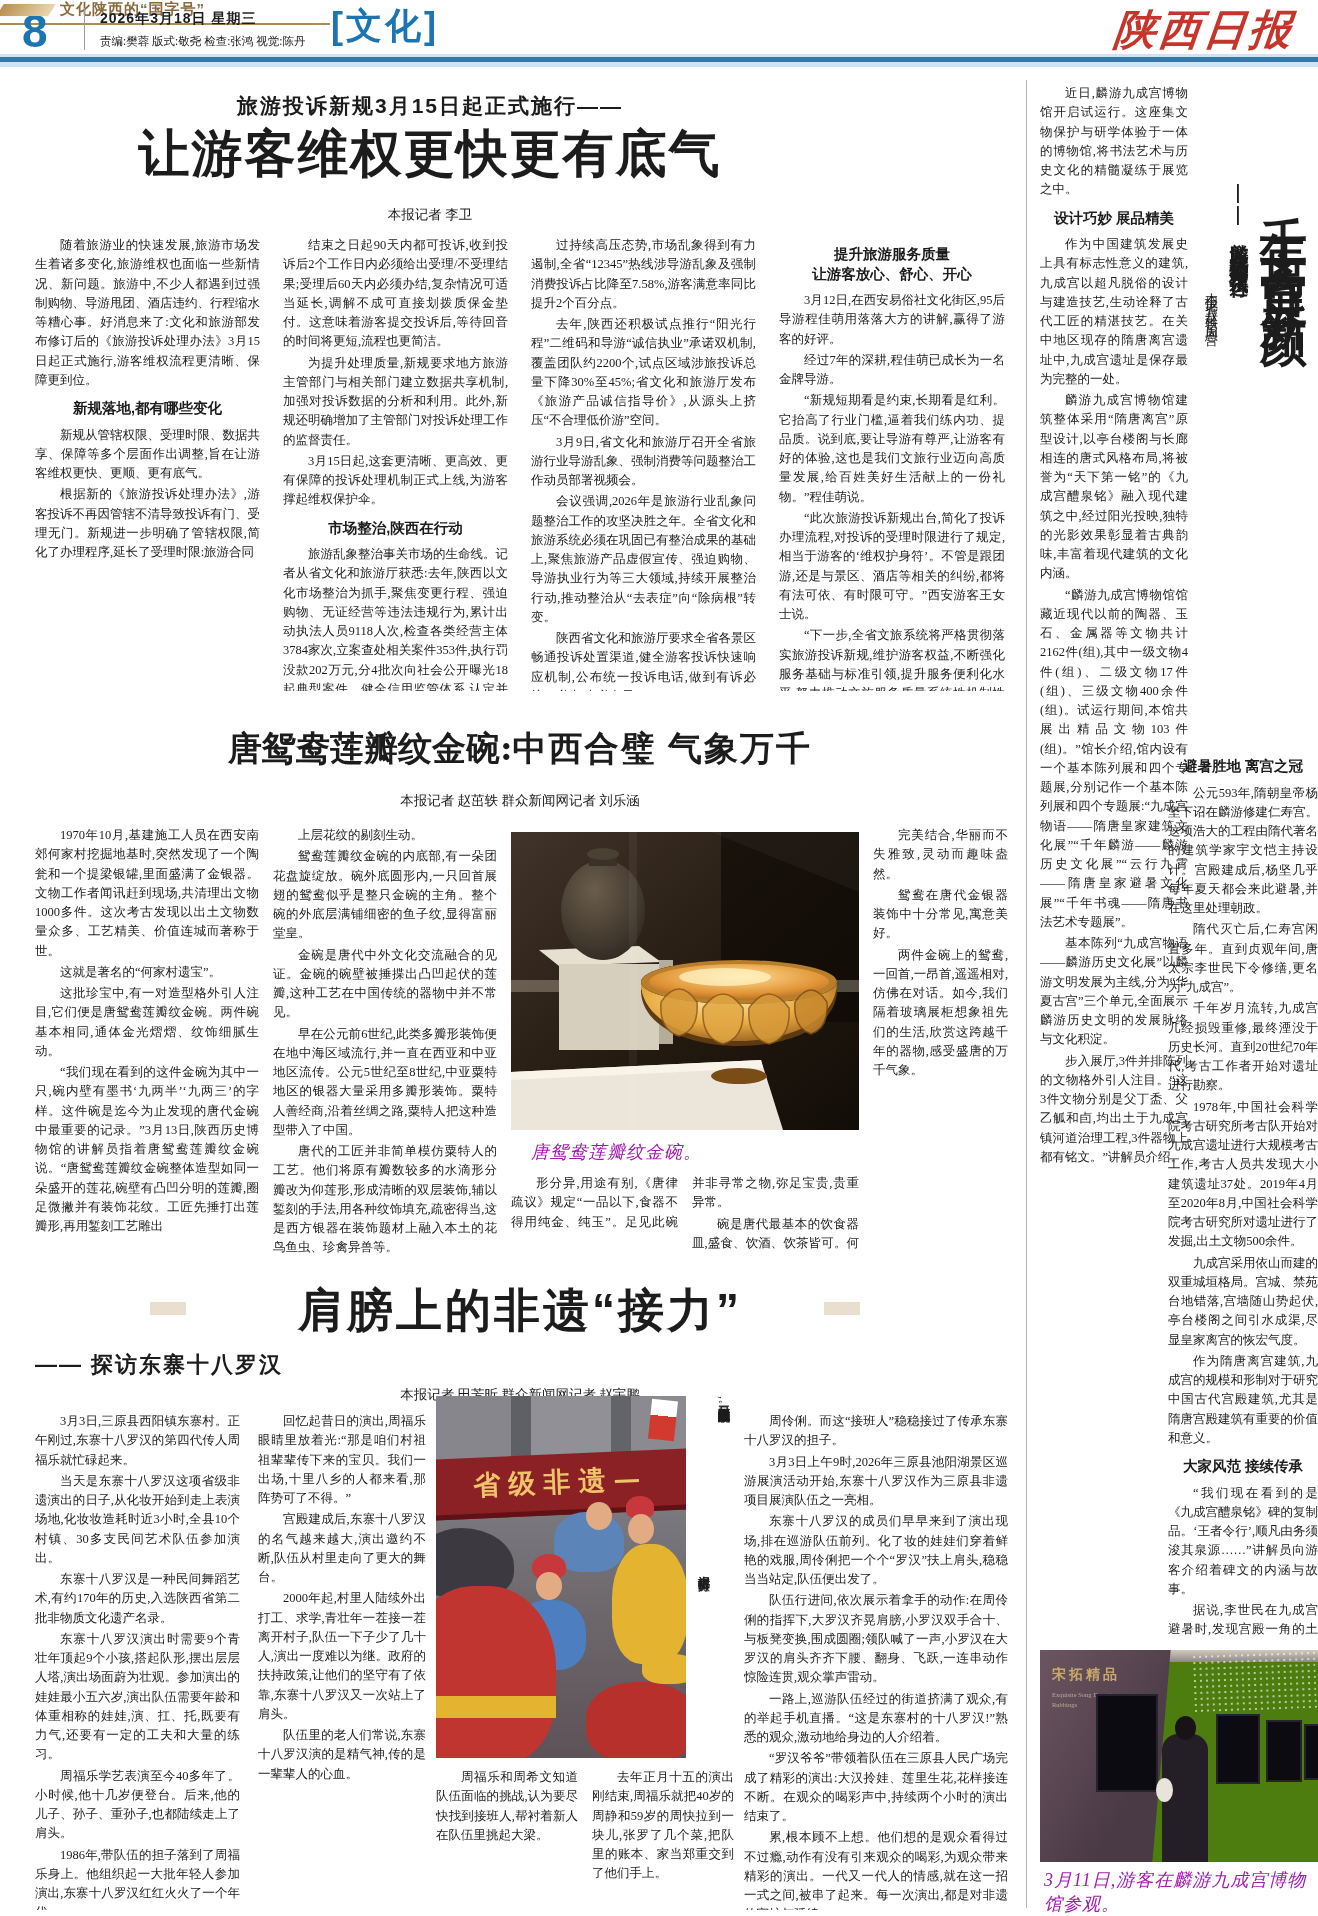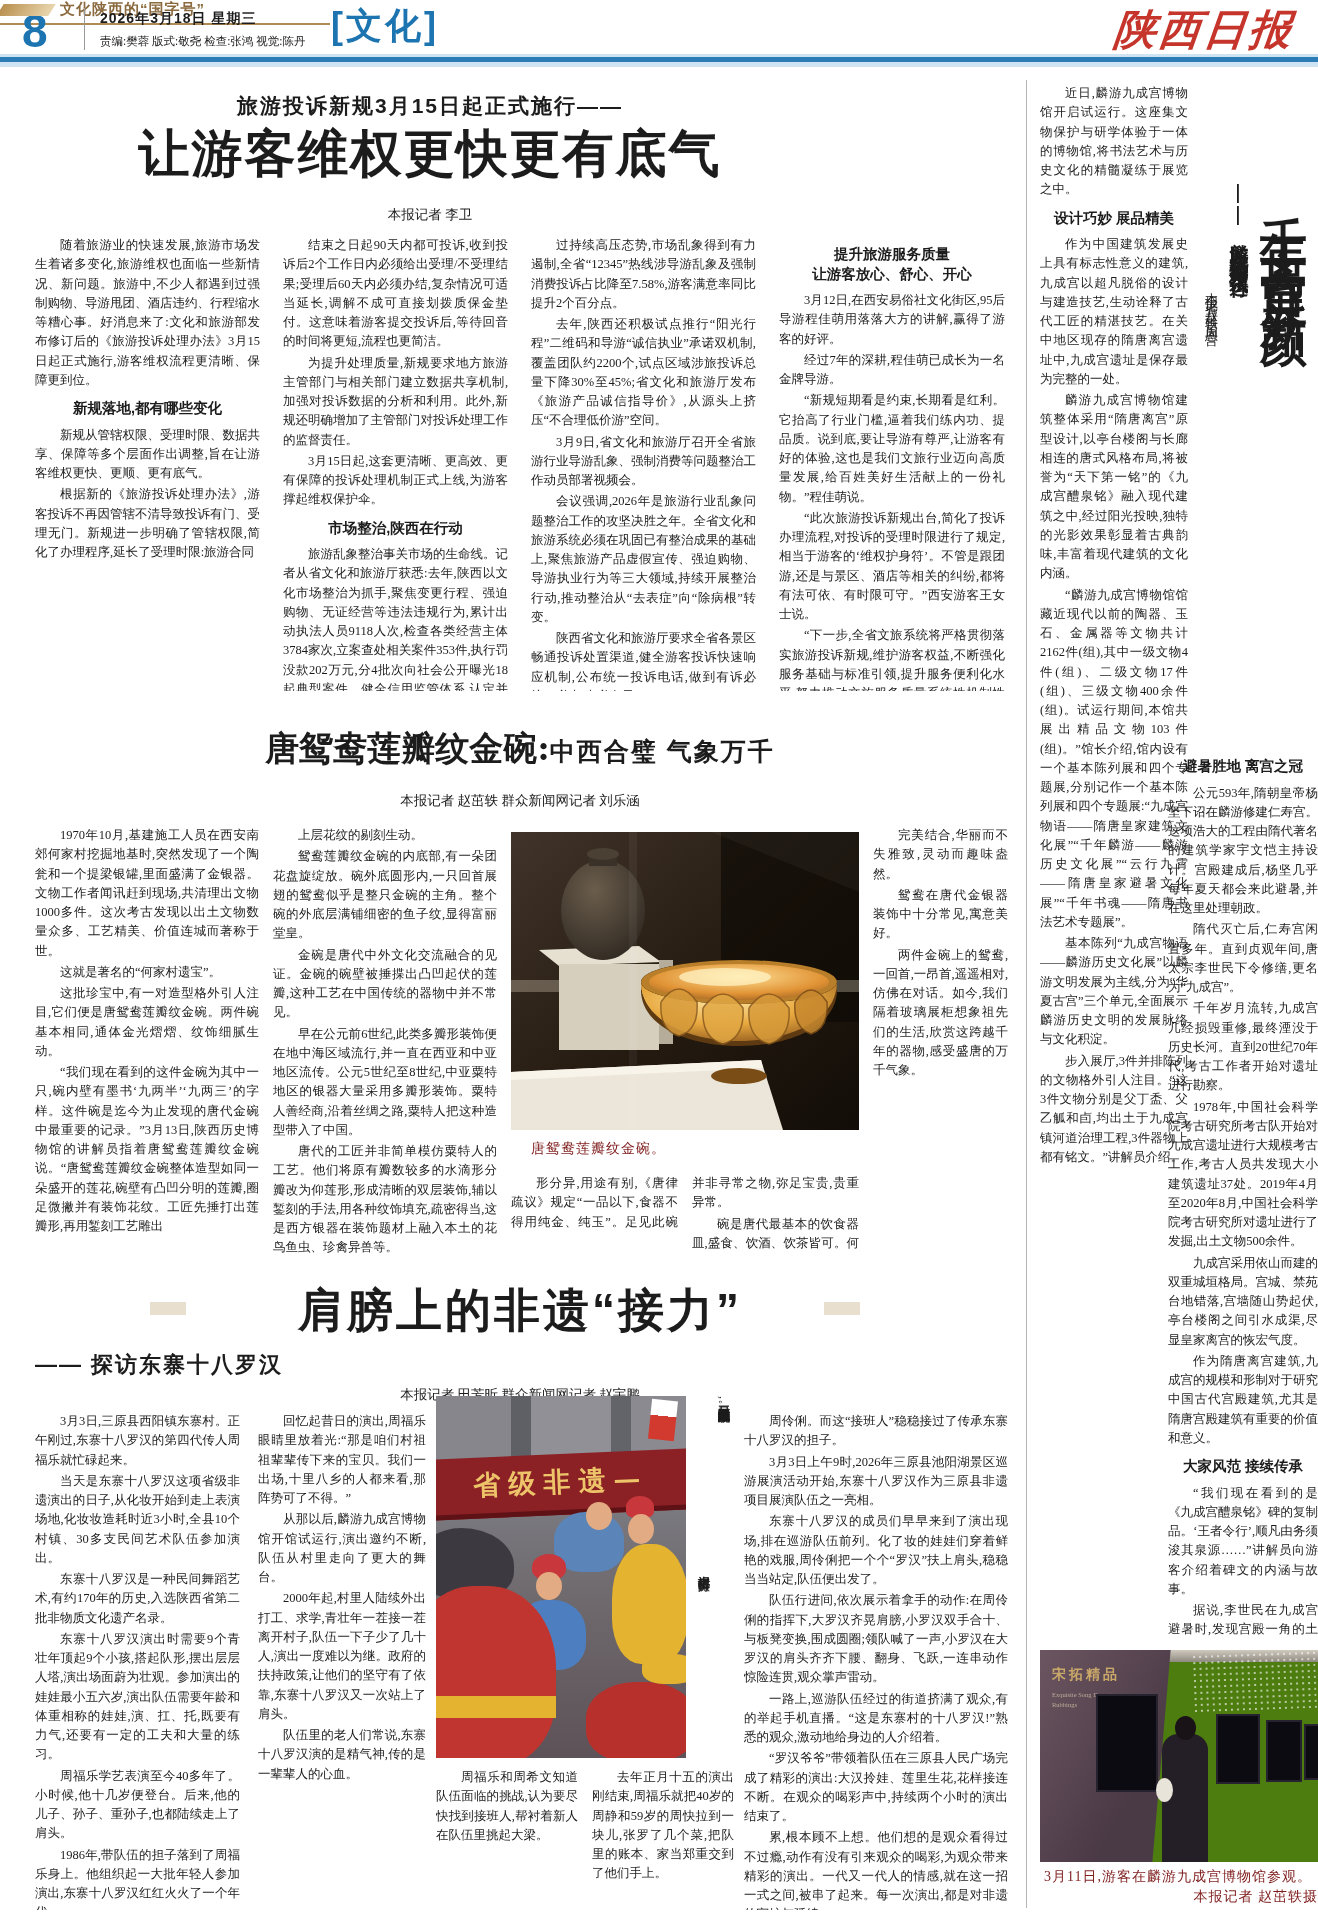--- a/index.html
+++ b/index.html
@@ -32,24 +32,24 @@
   .a1-byline{left:35px;top:206px;width:790px;}
   .a1col{top:236px;width:225px;height:455px;}
   
   .tag-row{left:38px;top:700px;width:330px;display:flex;align-items:center;gap:8px;
            border-bottom:2px solid #b08c55;padding-bottom:4px;}
   .tag-ribbon{width:52px;height:12px;background:linear-gradient(90deg,#b9904f,#e9d6ae);transform:skewX(-32deg);}
   .tag-label{font-family:"Liberation Sans",sans-serif;font-weight:bold;font-size:15px;color:#8a6a3e;letter-spacing:1px;}
   
   .a2-headline{left:35px;top:726px;width:970px;text-align:center;}
   .a2-h-light{font-family:"DejaVu Serif",serif;font-weight:700;font-size:34px;}
-  .a2-h-bold{font-family:"Liberation Sans",sans-serif;font-weight:900;font-size:25px;letter-spacing:2px;}
+  .a2-h-bold{font-family:"Liberation Sans",sans-serif;font-weight:900;font-size:34px;letter-spacing:2px;}
   .a2-byline{left:35px;top:792px;width:970px;}
   .a2col{top:826px;height:436px;}
-  .caption{font-size:14px;color:#7f1d1d;letter-spacing:1px;}
+  .caption{font-size:18px;color:#a21caf;font-style:italic;letter-spacing:1px;}
   
   .bowl-photo{left:511px;top:832px;width:348px;height:298px;background:#241a10;overflow:hidden;}
   .a2-caption{left:531px;top:1140px;width:330px;}
   .a2-under{left:511px;top:1174px;width:348px;height:88px;column-count:2;column-gap:14px;overflow:hidden;}
   
   .a3-headline{left:35px;top:1280px;width:970px;text-align:center;font-family:"Liberation Sans",sans-serif;
                font-weight:900;font-size:46px;letter-spacing:3px;}
   .hl-bar{top:1302px;width:36px;height:13px;background:#e9dfcf;}
   .a3-subtitle{left:35px;top:1350px;width:970px;text-align:left;font-family:"Liberation Sans",sans-serif;
                font-weight:600;font-size:22px;letter-spacing:2px;}
@@ -246,21 +246,21 @@
   <div class="abs col a3col" style="left:35px;width:205px">
       <p>3月3日,三原县西阳镇东寨村。正午刚过,东寨十八罗汉的第四代传人周福乐就忙碌起来。</p>
       <p>当天是东寨十八罗汉这项省级非遗演出的日子,从化妆开始到走上表演场地,化妆妆造耗时近3小时,全县10个村镇、30多支民间艺术队伍参加演出。</p>
       <p>东寨十八罗汉是一种民间舞蹈艺术,有约170年的历史,入选陕西省第二批非物质文化遗产名录。</p>
       <p>东寨十八罗汉演出时需要9个青壮年顶起9个小孩,搭起队形,摆出层层人塔,演出场面蔚为壮观。参加演出的娃娃最小五六岁,演出队伍需要年龄和体重相称的娃娃,演、扛、托,既要有力气,还要有一定的工夫和大量的练习。</p>
       <p>周福乐学艺表演至今40多年了。小时候,他十几岁便登台。后来,他的儿子、孙子、重孙子,也都陆续走上了肩头。</p>
       <p>1986年,带队伍的担子落到了周福乐身上。他组织起一大批年轻人参加演出,东寨十八罗汉红红火火了一个年代。</p>
     </div>
   <div class="abs col a3col" style="left:258px;width:168px">
       <p>回忆起昔日的演出,周福乐眼睛里放着光:“那是咱们村祖祖辈辈传下来的宝贝。我们一出场,十里八乡的人都来看,那阵势可了不得。”</p>
-      <p>从那以后,麟游九成宫博物馆开馆试运行,演出邀约不断,队伍从村里走向了更大的舞台。</p>
+      <p>宫殿建成后,东寨十八罗汉的名气越来越大,演出邀约不断,队伍从村里走向了更大的舞台。</p>
       <p>2000年起,村里人陆续外出打工、求学,青壮年一茬接一茬离开村子,队伍一下子少了几十人,演出一度难以为继。政府的扶持政策,让他们的坚守有了依靠,东寨十八罗汉又一次站上了肩头。</p>
       <p>队伍里的老人们常说,东寨十八罗汉演的是精气神,传的是一辈辈人的心血。</p>
     </div>
   <div class="abs col a3col" style="left:744px;width:264px">
       <p>周伶俐。而这“接班人”稳稳接过了传承东寨十八罗汉的担子。</p>
       <p>3月3日上午9时,2026年三原县池阳湖景区巡游展演活动开始,东寨十八罗汉作为三原县非遗项目展演队伍之一亮相。</p>
       <p>东寨十八罗汉的成员们早早来到了演出现场,排在巡游队伍前列。化了妆的娃娃们穿着鲜艳的戏服,周伶俐把一个个“罗汉”扶上肩头,稳稳当当站定,队伍便出发了。</p>
       <p>队伍行进间,依次展示着拿手的动作:在周伶俐的指挥下,大罗汉齐晃肩膀,小罗汉双手合十、与板凳变换,围成圆圈;领队喊了一声,小罗汉在大罗汉的肩头齐齐下腰、翻身、飞跃,一连串动作惊险连贯,观众掌声雷动。</p>
       <p>一路上,巡游队伍经过的街道挤满了观众,有的举起手机直播。“这是东寨村的十八罗汉!”熟悉的观众,激动地给身边的人介绍着。</p>
       <p>“罗汉爷爷”带领着队伍在三原县人民广场完成了精彩的演出:大汉拎娃、莲里生花,花样接连不断。在观众的喝彩声中,持续两个小时的演出结束了。</p>

